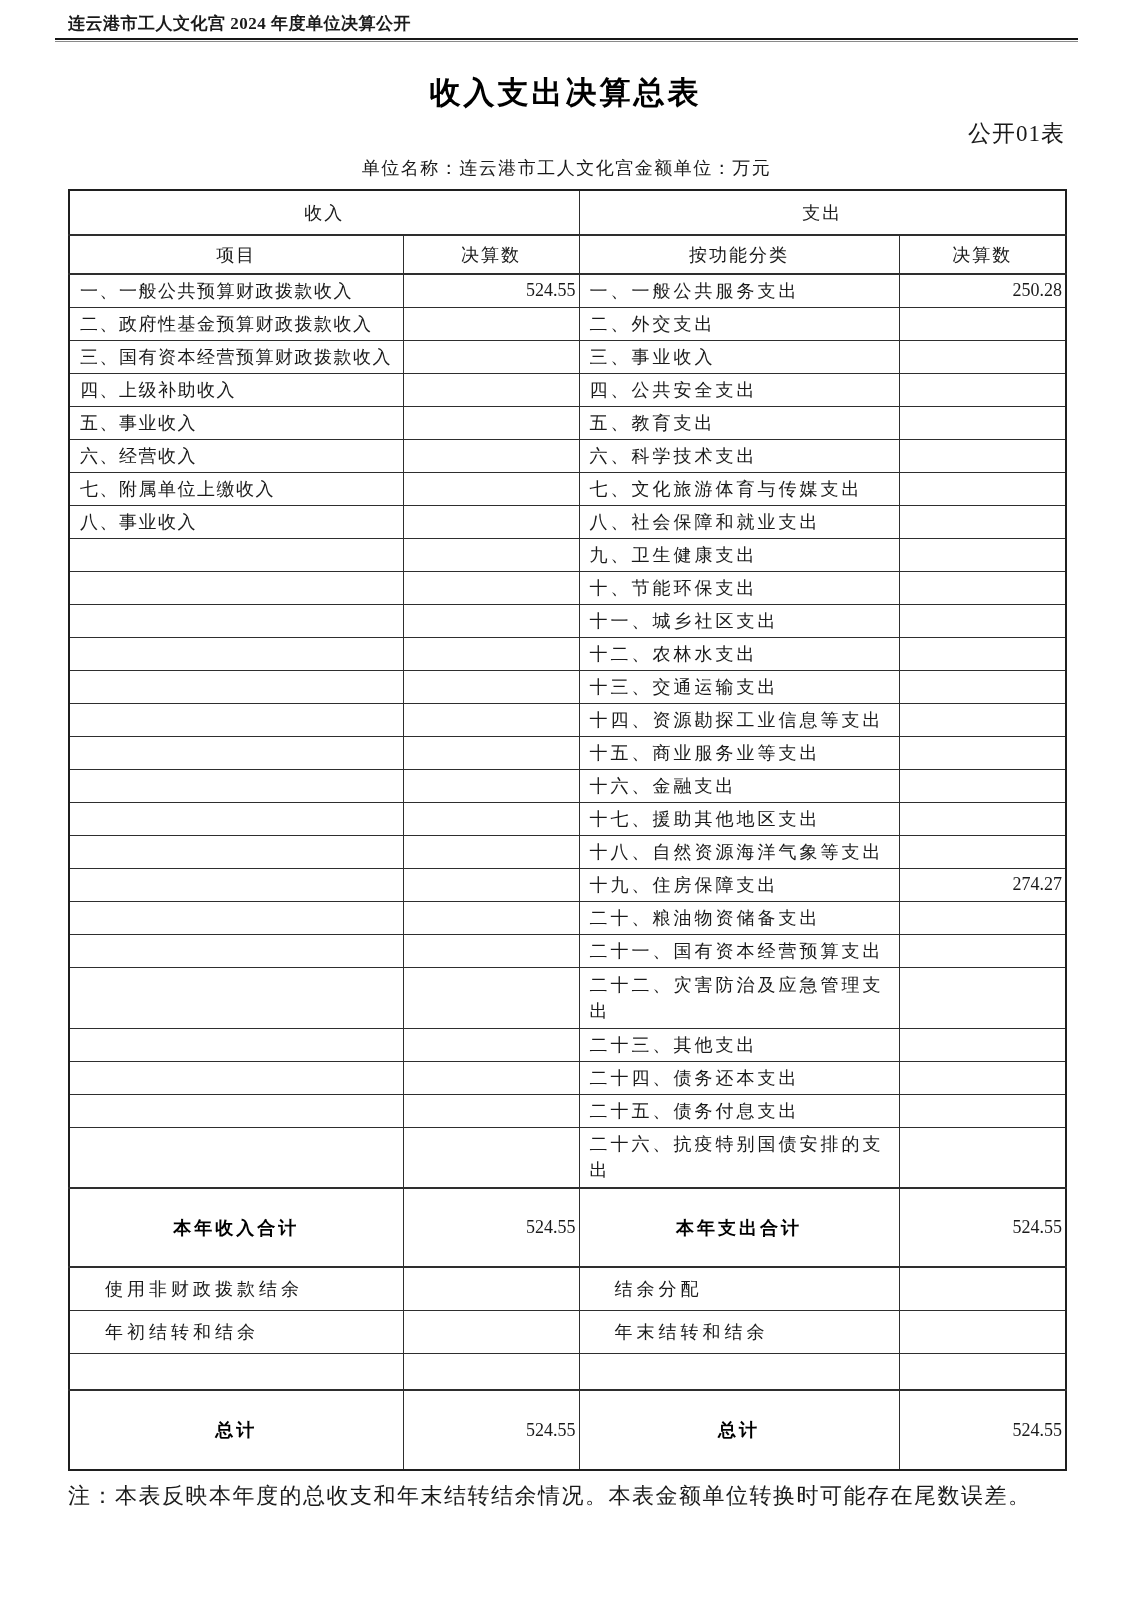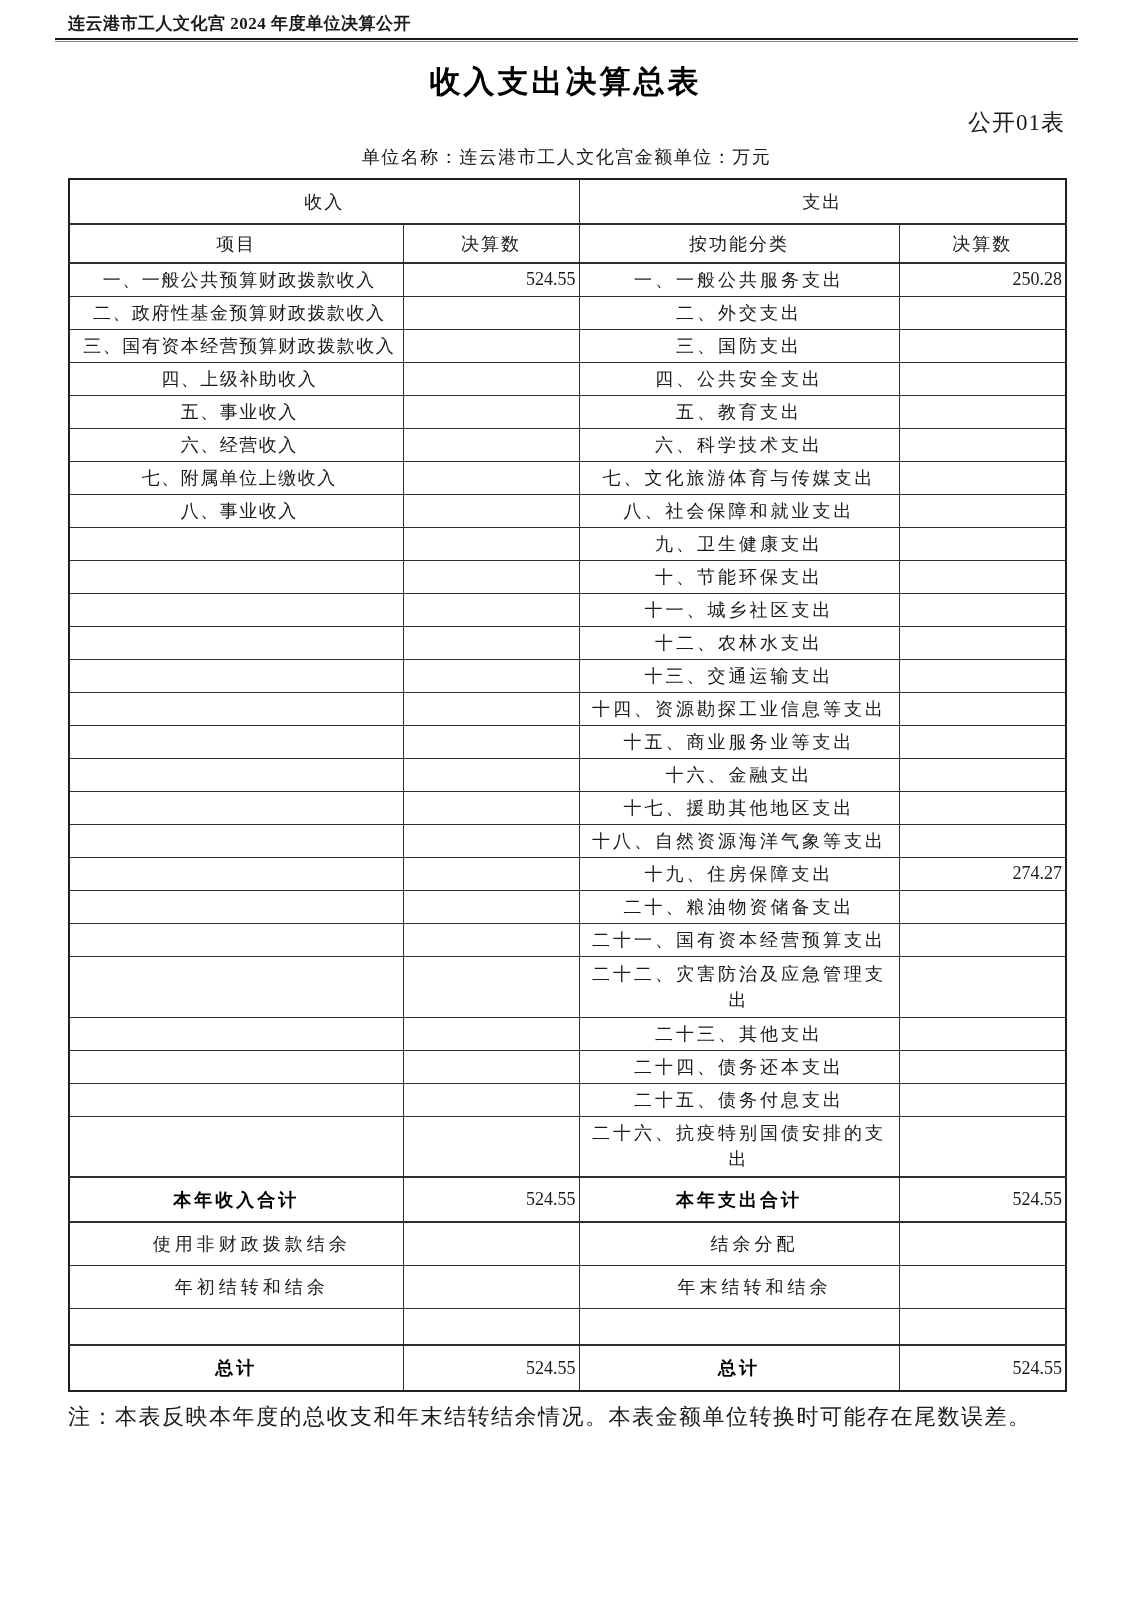--- a/index.html
+++ b/index.html
@@ -17,21 +17,21 @@
     margin-left:68px;line-height:24px;
   }
   .rule{margin-left:55px;width:1023px;margin-top:2px;}
   .rule-thick{height:2px;background:#161616;}
   .rule-thin{height:1px;background:#8a8a8a;margin-top:1px;}
 
   
   .title{
     font-family:"Liberation Sans","DejaVu Sans",sans-serif;
     font-size:31px;font-weight:bold;letter-spacing:3px;
-    text-align:center;margin:23px 0 0 0;line-height:34px;color:#000;
+    text-align:center;margin:34px 0 0 0;line-height:34px;color:#000;
   }
   .table-code{
     width:997px;margin-left:68px;text-align:right;
     font-size:23px;letter-spacing:1px;margin-top:13px;line-height:22px;
   }
   .meta-row{
     width:997px;margin-left:68px;display:flex;justify-content:center;
     font-size:18px;letter-spacing:1.5px;margin-top:11px;margin-bottom:9px;line-height:24px;
   }
 
@@ -44,33 +44,33 @@
   .fin-table th,.fin-table td{
     border:1px solid #2e2e2e;
     font-weight:normal;font-size:18px;
     overflow:hidden;
   }
   tr.h1 th{height:41px;text-align:center;letter-spacing:2px;border-bottom-width:2px;}
   tr.h2 th{height:35px;text-align:center;letter-spacing:2px;border-bottom-width:2px;}
   tr.body-row{height:33px;}
   tr.body-row.tall{height:61px;}
   td.lbl{
-    text-align:center;padding:1px 4px 1px 10px;letter-spacing:1.5px;
+    text-align:left;padding:1px 4px 1px 10px;letter-spacing:1.5px;
     line-height:26px;word-break:break-all;
   }
   td.lbl3{letter-spacing:3px;padding-right:10px;}
   td.num{text-align:right;padding:1px 3px;letter-spacing:0;}
   tbody.summary tr.year-total td{height:41px;border-top-width:2px;border-bottom-width:2px;}
   tbody.summary tr.balance td{height:40px;}
   tbody.summary tr.spacer td{height:33px;}
   tbody.summary tr.grand td{height:42px;border-top-width:2px;}
   td.total-lbl{
     text-align:center;font-weight:bold;letter-spacing:3px;
     font-family:"Liberation Sans","DejaVu Sans",sans-serif;
-    color:#000;padding:1px 4px;
+    color:#000;padding:18px 4px;
   }
   tbody.summary td.indent{padding-left:35px;letter-spacing:4px;}
 
   .note{
     width:997px;margin-left:68px;margin-top:12px;
     font-size:22px;letter-spacing:1.5px;line-height:26px;
   }
 </style>
 </head>
 <body>
@@ -119,21 +119,21 @@
         </tr>
         <tr class="body-row">
           <td class="lbl">二、政府性基金预算财政拨款收入</td>
           <td class="num"></td>
           <td class="lbl lbl3">二、外交支出</td>
           <td class="num"></td>
         </tr>
         <tr class="body-row">
           <td class="lbl">三、国有资本经营预算财政拨款收入</td>
           <td class="num"></td>
-          <td class="lbl lbl3">三、国防支出</td>
+          <td class="lbl lbl3">三、事业收入</td>
           <td class="num"></td>
         </tr>
         <tr class="body-row">
           <td class="lbl">四、上级补助收入</td>
           <td class="num"></td>
           <td class="lbl lbl3">四、公共安全支出</td>
           <td class="num"></td>
         </tr>
         <tr class="body-row">
           <td class="lbl">五、事业收入</td>

